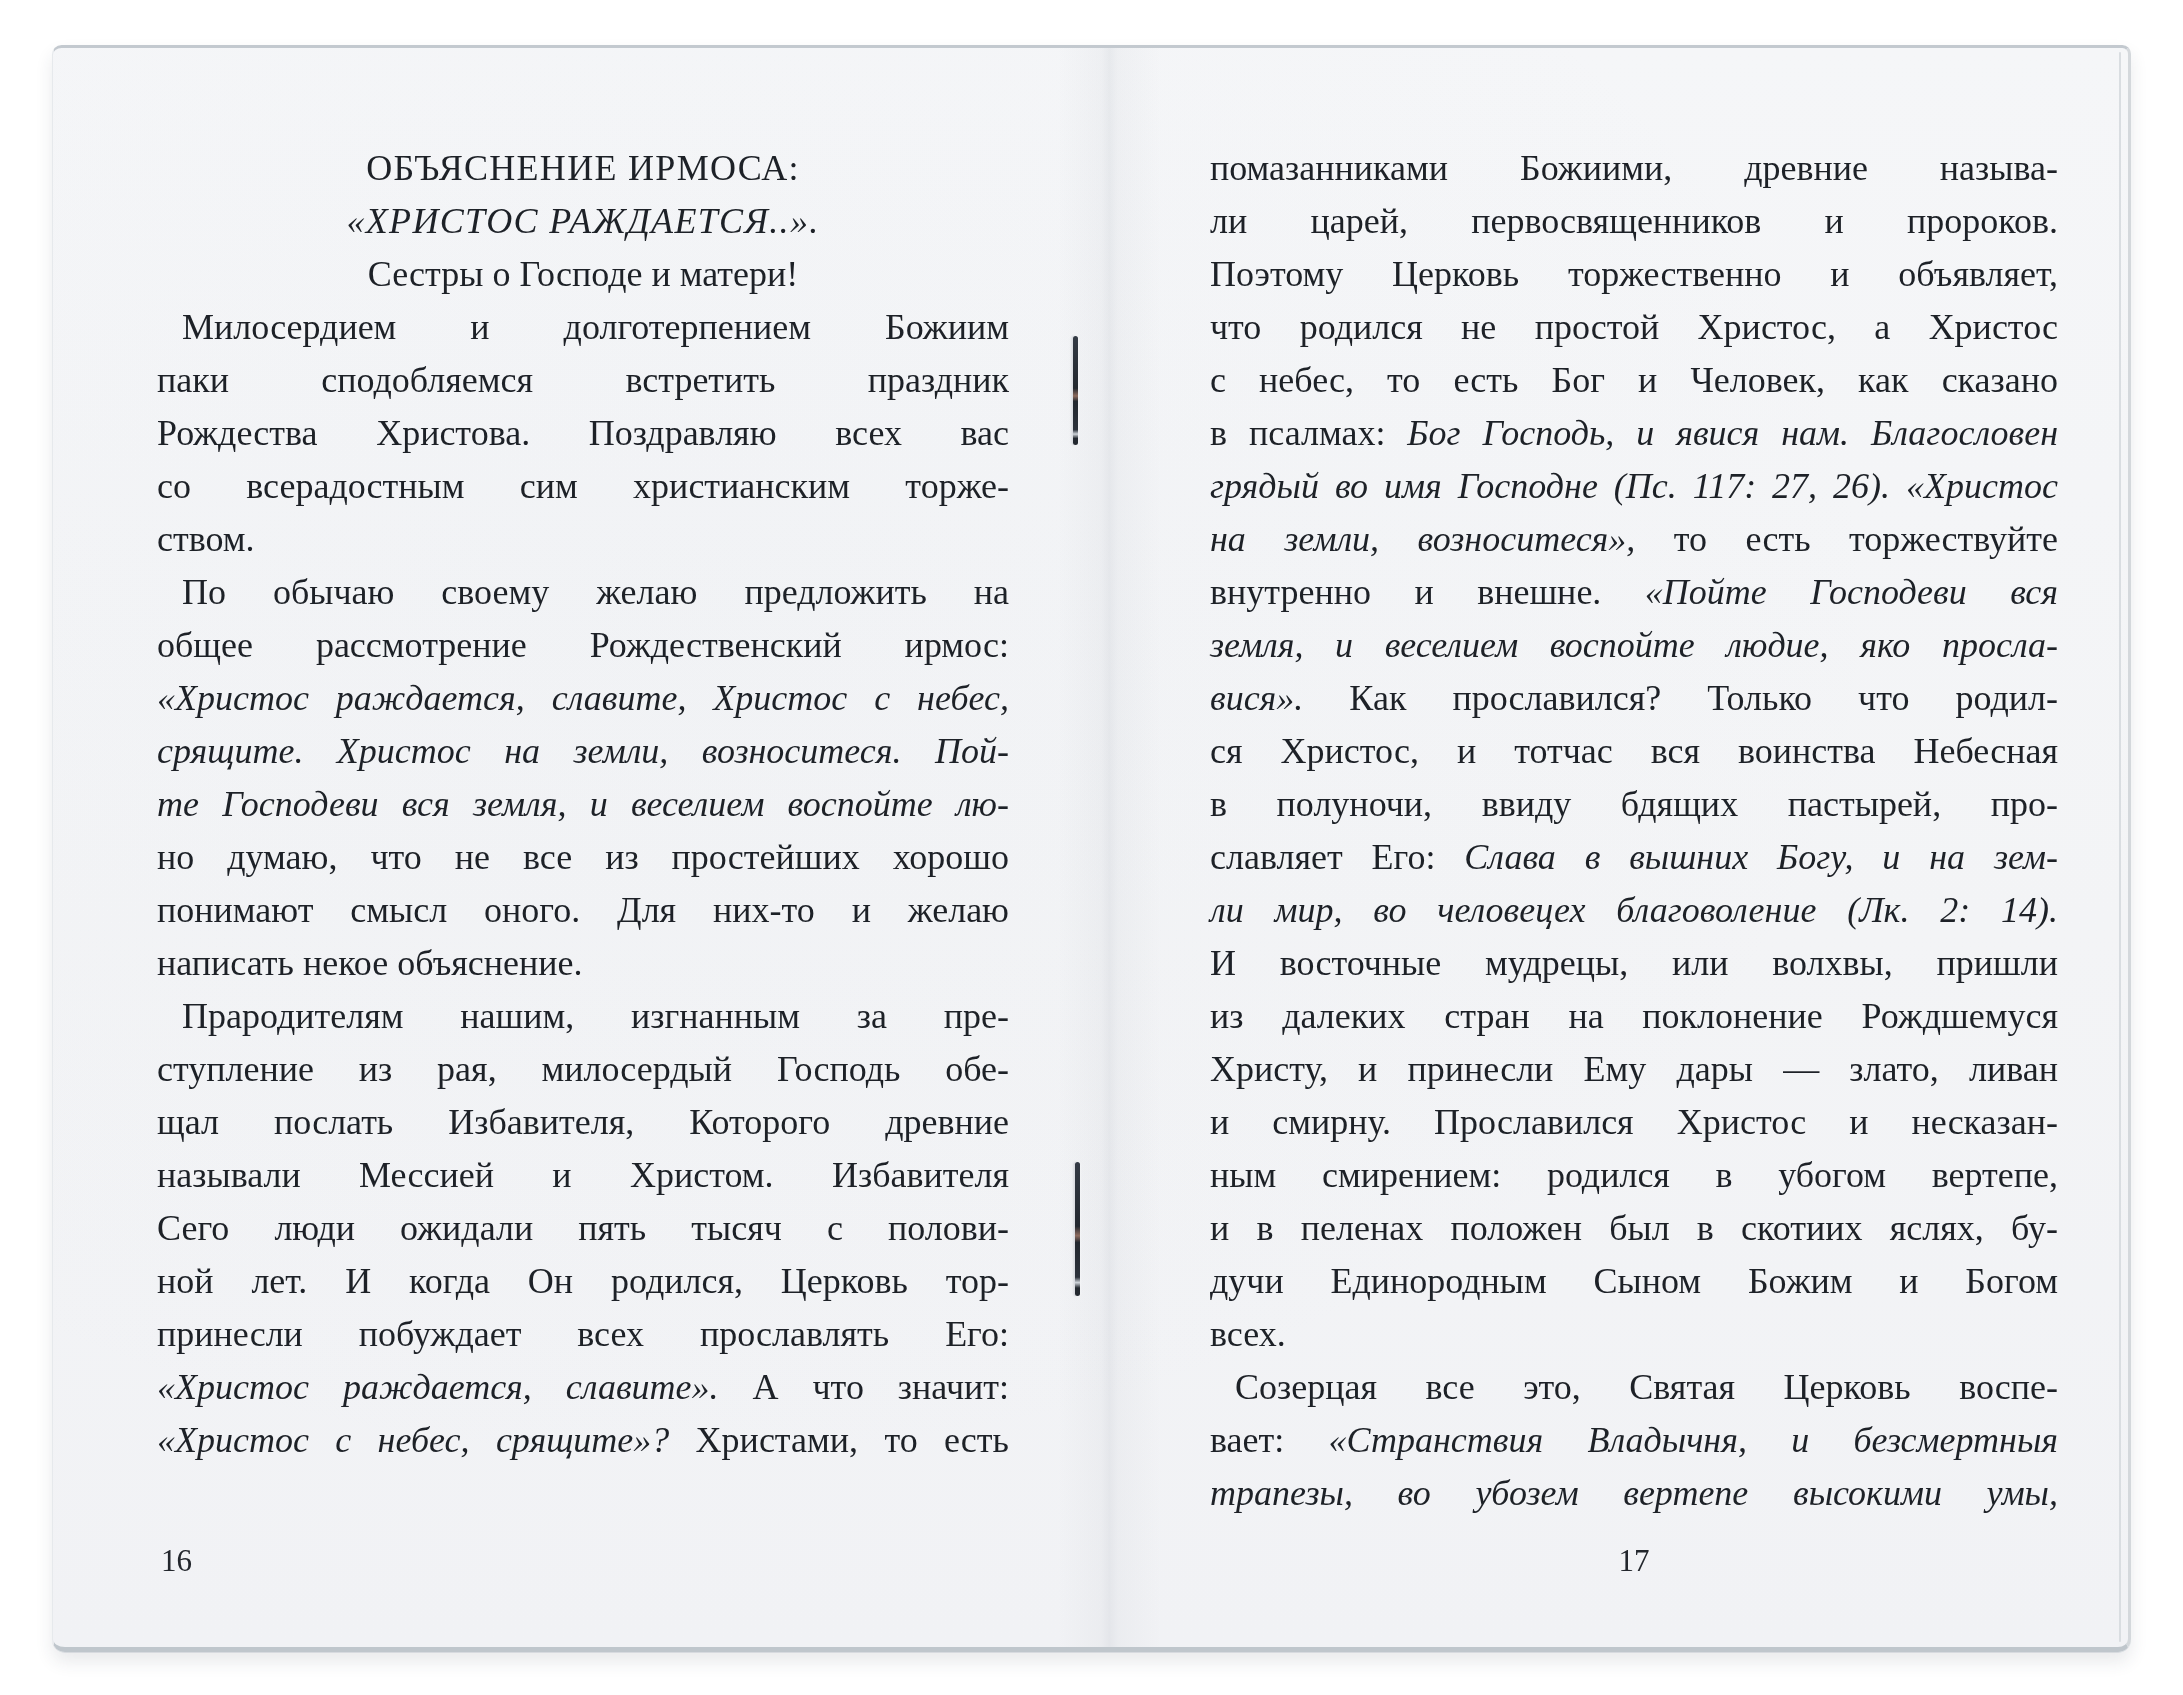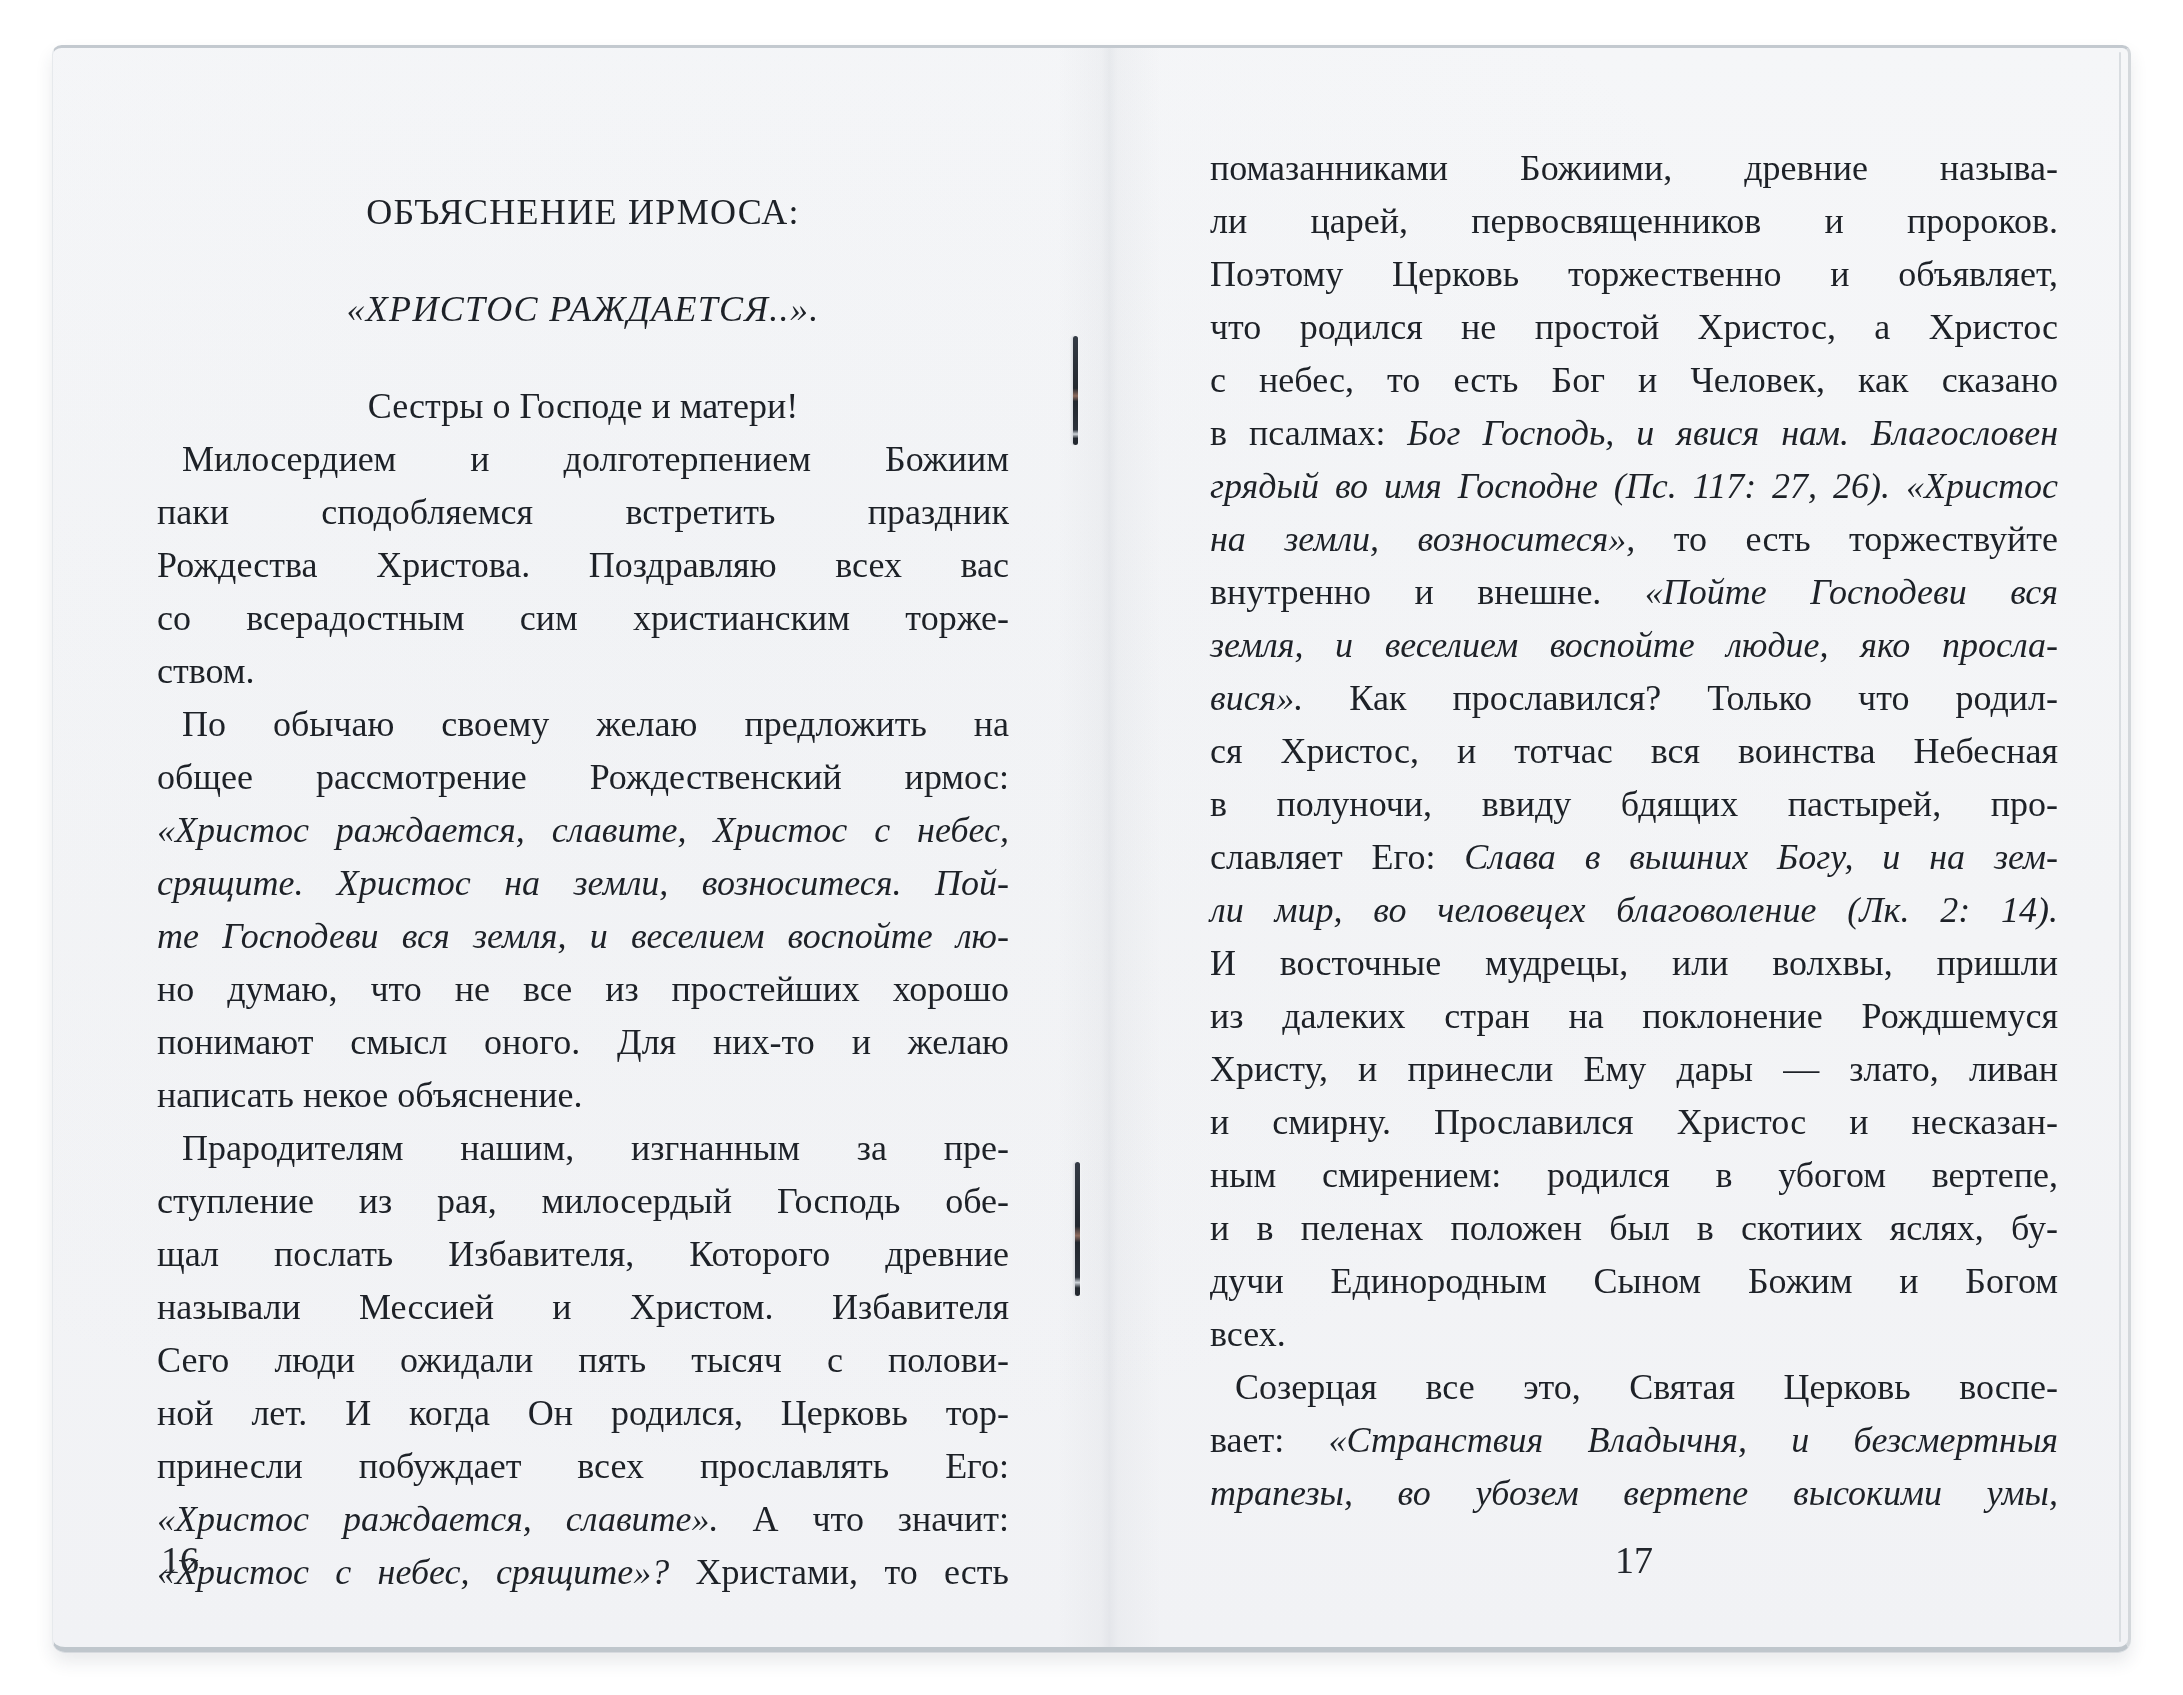--- a/index.html
+++ b/index.html
@@ -27,26 +27,26 @@
   .staple.s1{left:1020px;top:288px;height:109px;}
   .staple.s2{left:1022px;top:1114px;height:134px;}
   
   .pagetext{position:absolute;top:94px;font-size:36px;line-height:53px;
         letter-spacing:0;color:#1d2127;}
   .pagetext.left{left:104px;width:852px;}
   .pagetext.right{left:1157px;width:848px;}
   .line{height:53px;white-space:normal;}
   .line.j{text-align:justify;text-align-last:justify;}
   .line.l{text-align:left;text-align-last:left;}
-  .line.c{text-align:left;text-align-last:center;margin-top:44px;}
+  .line.c{text-align:left;text-align-last:center;}
   .line.ind{padding-left:25px;box-sizing:border-box;}
   .line.caps{letter-spacing:1.3px;}
   .it{font-style:italic;}
   
-  .pagenum{position:absolute;top:1493px;font-size:38px;line-height:39px;color:#22262c;}
+  .pagenum{position:absolute;top:1493px;font-size:31px;line-height:39px;color:#22262c;}
   .pagenum.pn-left{left:108px;text-align:left;}
   .pagenum.pn-right{left:1157px;width:848px;text-align:center;}
   
   .sheen{position:absolute;inset:0;border-radius:inherit;pointer-events:none;
         background:radial-gradient(ellipse at 30% 35%, rgba(190,200,215,0.05), rgba(0,0,0,0) 60%);}
 </style>
 </head>
 <body>
 
 <div class="canvas">

